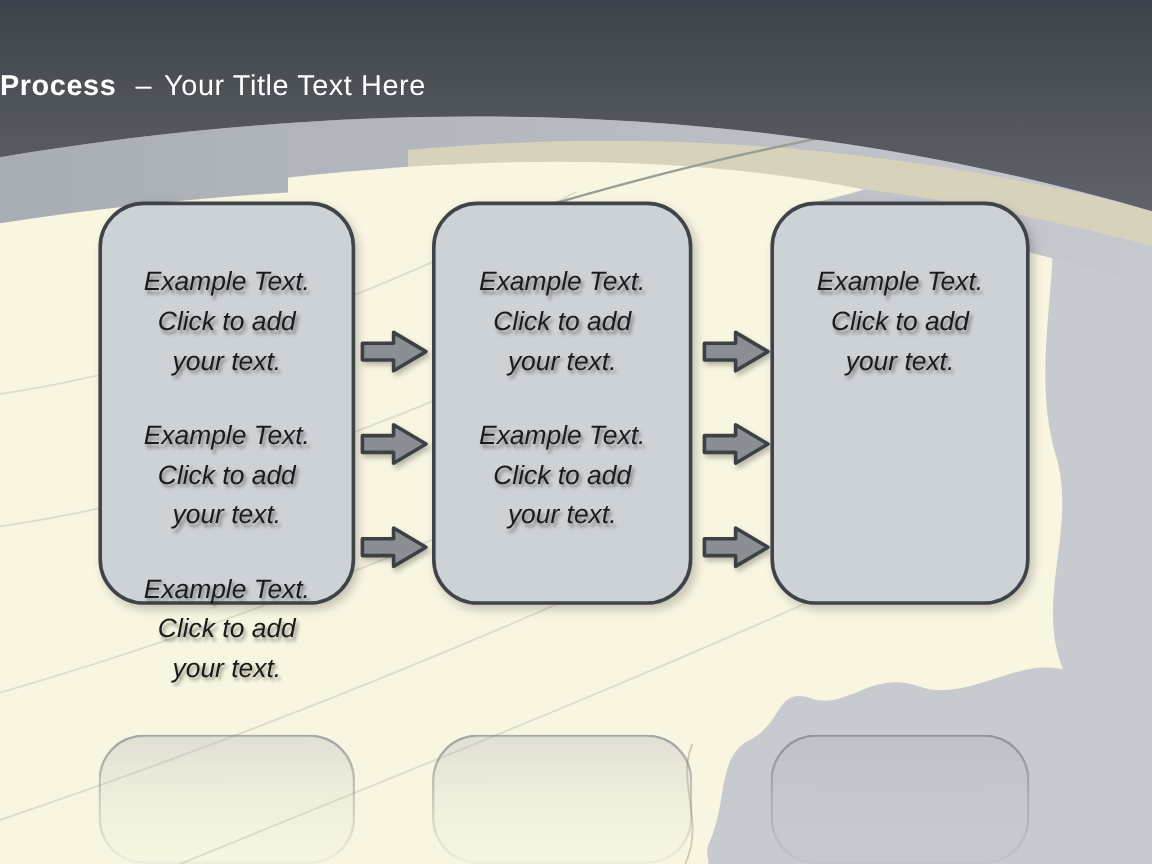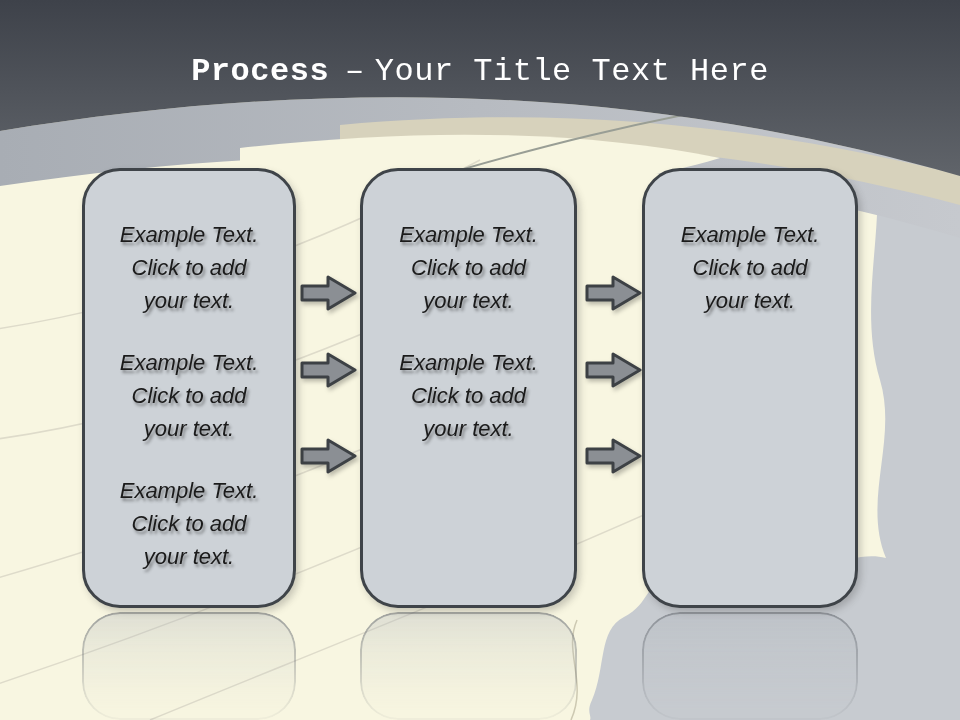--- a/index.html
+++ b/index.html
@@ -10,30 +10,30 @@
     font-family: "Liberation Sans", sans-serif;
     background: var(--background-cream, #f8f6e1);
   }
   .bg-art { position: absolute; left: 0; top: 0; width: 960px; height: 720px; }
   .meridian { fill: none; stroke: #dedbca; stroke-width: 1.5; }
   .meridian-dark { fill: none; stroke: #999e95; stroke-width: 2; }
   .coast-line { fill: none; stroke: #cdc9b2; stroke-width: 1.5; }
 
   .slide-title {
     position: absolute; left: 0; top: 50px; width: 100%;
-    text-align: center; color: var(--title-color, #ffffff);
-    font-size: 32px; line-height: 44px; letter-spacing: 0.5px;
-    z-index: 5; cursor: default; font-family: Liberation Mono, monospace;
+    color: var(--title-color, #ffffff);
+    font-size: 24px; line-height: 44px; letter-spacing: 0.5px;
+    z-index: 5; cursor: default;
   }
   .title-keyword { font-weight: 700; }
   .title-separator { font-weight: 400; margin: 0 10px 0 16px; }
   .title-rest { font-weight: 400; }
 
   .process-box {
-    position: absolute; top: 168px; height: 440px; box-sizing: border-box;
+    position: absolute; top: 168px; height: 336px; box-sizing: border-box;
     background: var(--box-fill, #cdd2d7);
     border: 3px solid var(--box-border, #3f4449);
     border-radius: 38px;
     box-shadow: 3px 4px 7px rgba(60, 60, 60, 0.25);
     padding: 47px 8px 0 8px;
     z-index: 3;
   }
   .box-1 { left: 82px;  width: 214px; }
   .box-2 { left: 360px; width: 217px; }
   .box-3 { left: 642px; width: 216px; }

